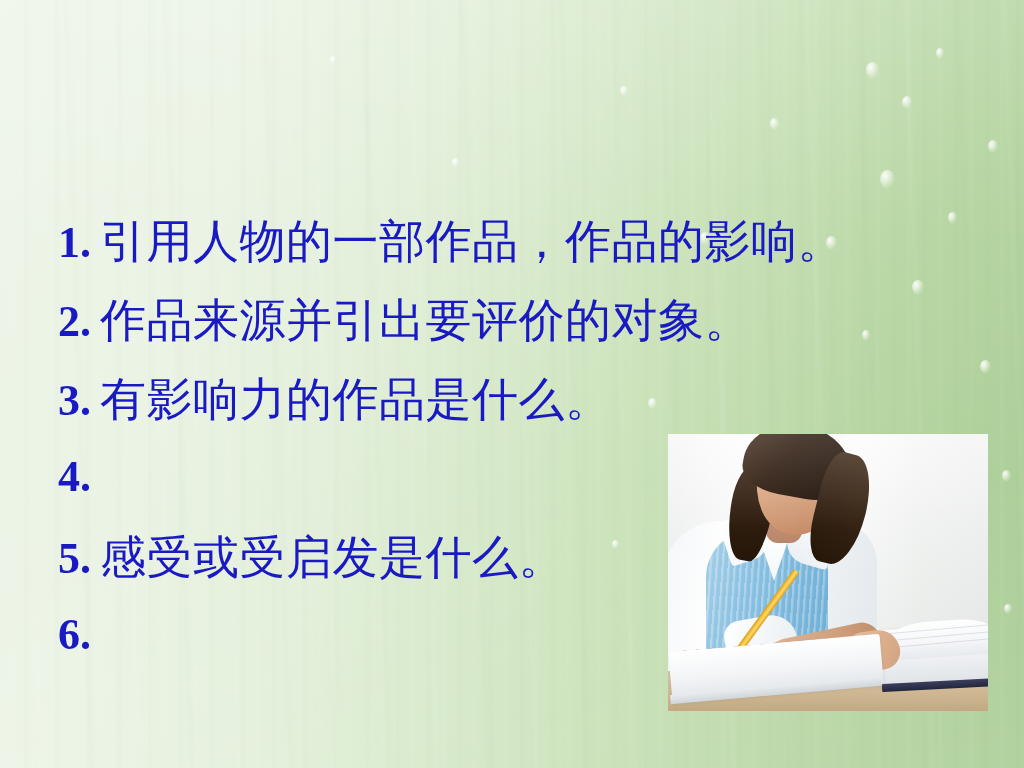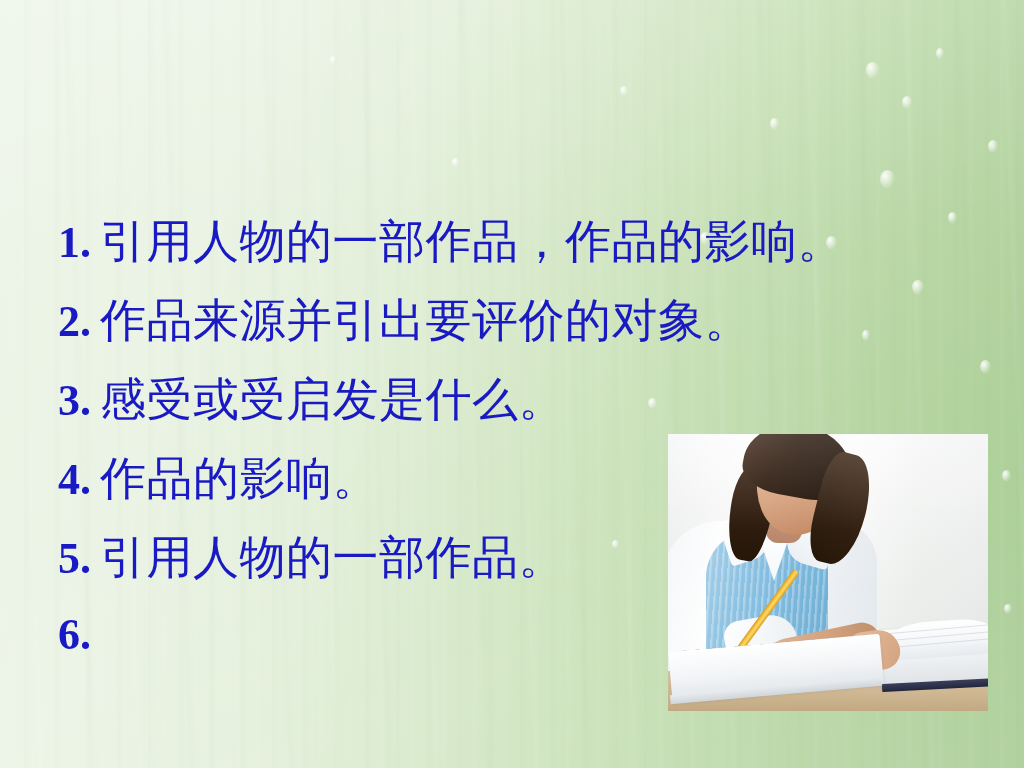--- a/index.html
+++ b/index.html
@@ -393,29 +393,28 @@
     <div class="item">
       <span class="num">1.</span>
       <span class="txt">引用人物的一部作品，作品的影响。</span>
     </div>
     <div class="item">
       <span class="num">2.</span>
       <span class="txt">作品来源并引出要评价的对象。</span>
     </div>
     <div class="item">
       <span class="num">3.</span>
+      <span class="txt">有影响力的作品是什么。</span>
+    </div>
+    <div class="item">
+      <span class="num">4.</span>
+    </div>
+    <div class="item">
+      <span class="num">5.</span>
       <span class="txt">感受或受启发是什么。</span>
-    </div>
-    <div class="item">
-      <span class="num">4.</span>
-      <span class="txt">作品的影响。</span>
-    </div>
-    <div class="item">
-      <span class="num">5.</span>
-      <span class="txt">引用人物的一部作品。</span>
     </div>
     <div class="item">
       <span class="num">6.</span>
     </div>
   </div>
 
   <div id="photo" title="学生在笔记本上写作业">
     <span class="ph wall"></span>
     <span class="ph wall-shade"></span>
     <span class="ph desk"></span>

